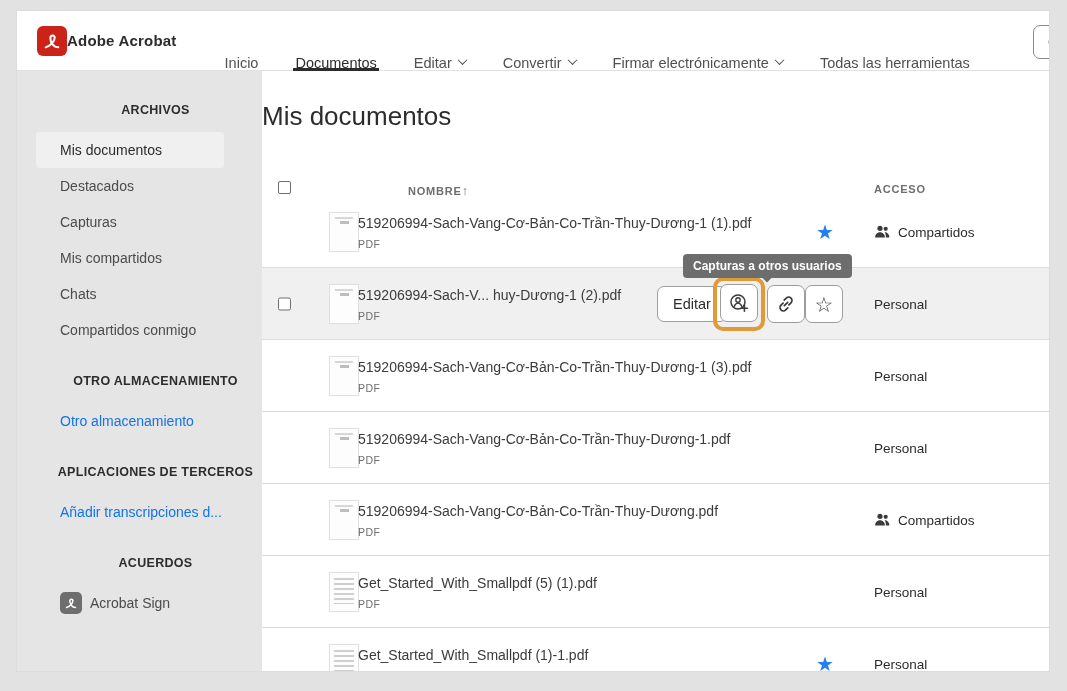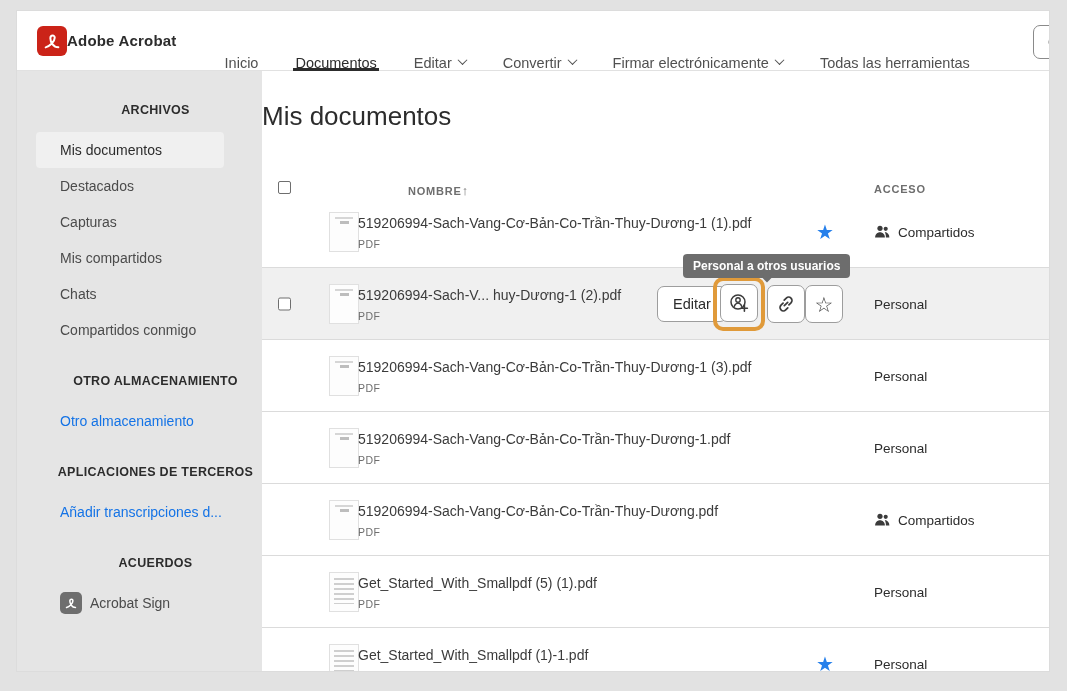--- a/index.html
+++ b/index.html
@@ -301,21 +301,21 @@
             <svg width="20" height="20" viewBox="0 0 20 20">
               <path d="M8.3 11.7 l3.4 -3.4" fill="none" stroke="#3B3B3B" stroke-width="1.7" stroke-linecap="round"></path>
               <path d="M7.1 9.1 L5 11.2 a3.3 3.3 0 0 0 4.7 4.7 l2.1 -2.1" fill="none" stroke="#3B3B3B" stroke-width="1.7" stroke-linecap="round"></path>
               <path d="M12.9 10.9 L15 8.8 a3.3 3.3 0 0 0 -4.7 -4.7 L8.2 6.2" fill="none" stroke="#3B3B3B" stroke-width="1.7" stroke-linecap="round"></path>
             </svg>
           </div>
           <div class="icon-btn btn-star">
             <span class="star-outline">☆</span>
           </div>
         </div>
-        <div class="tooltip">Personal a otros usuarios</div>
+        <div class="tooltip">Capturas a otros usuarios</div>
         <div class="access">
             <span>Personal</span>
           </div>
       </div>
 
       <div class="row">
         <div class="thumb thumb--sparse"></div>
         <div class="name-block">
           <div class="fname">519206994-Sach-Vang-Cơ-Bản-Co-Trần-Thuy-Dương-1 (3).pdf</div>
           <div class="ftype">PDF</div>

